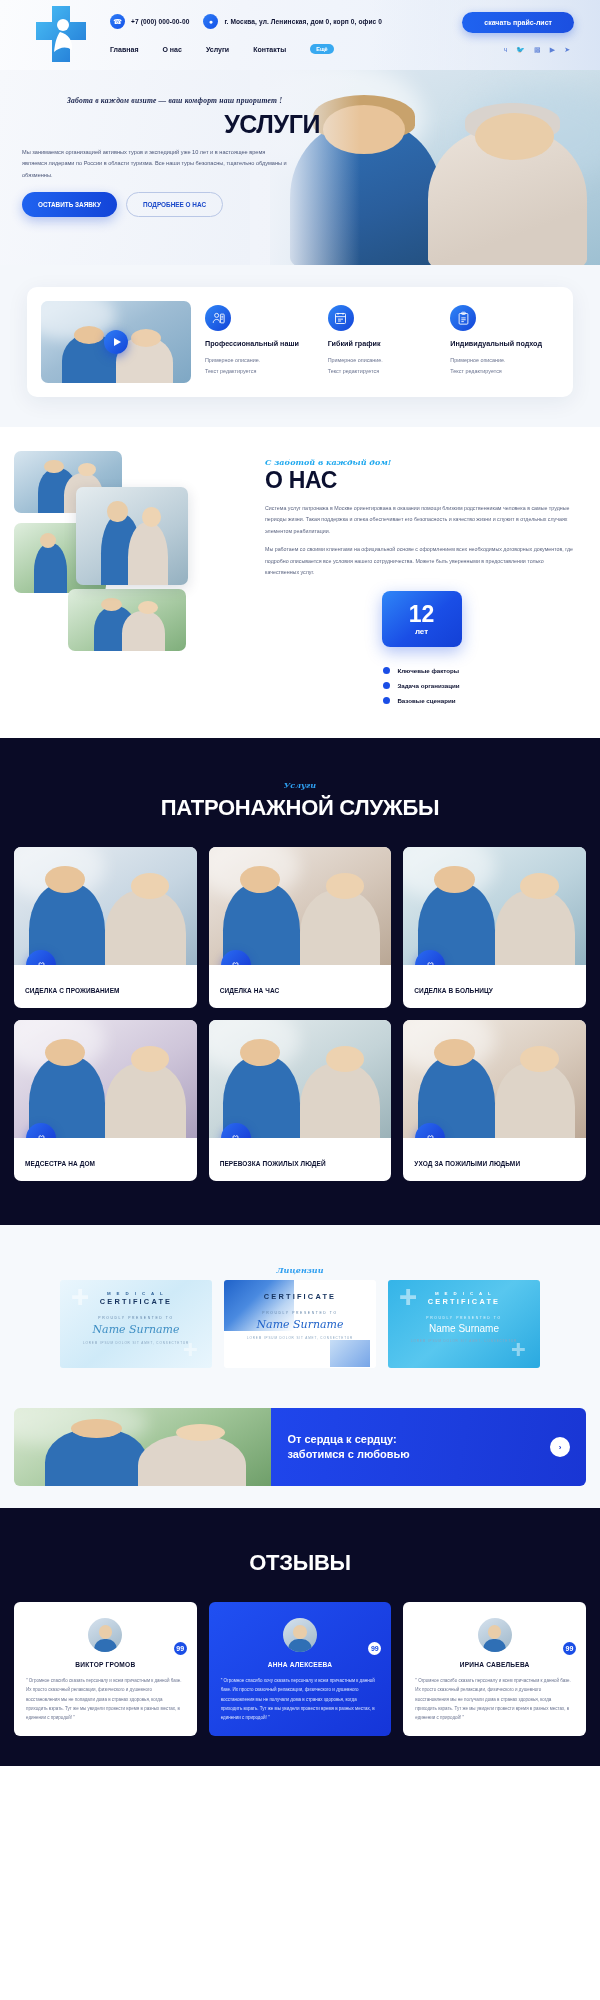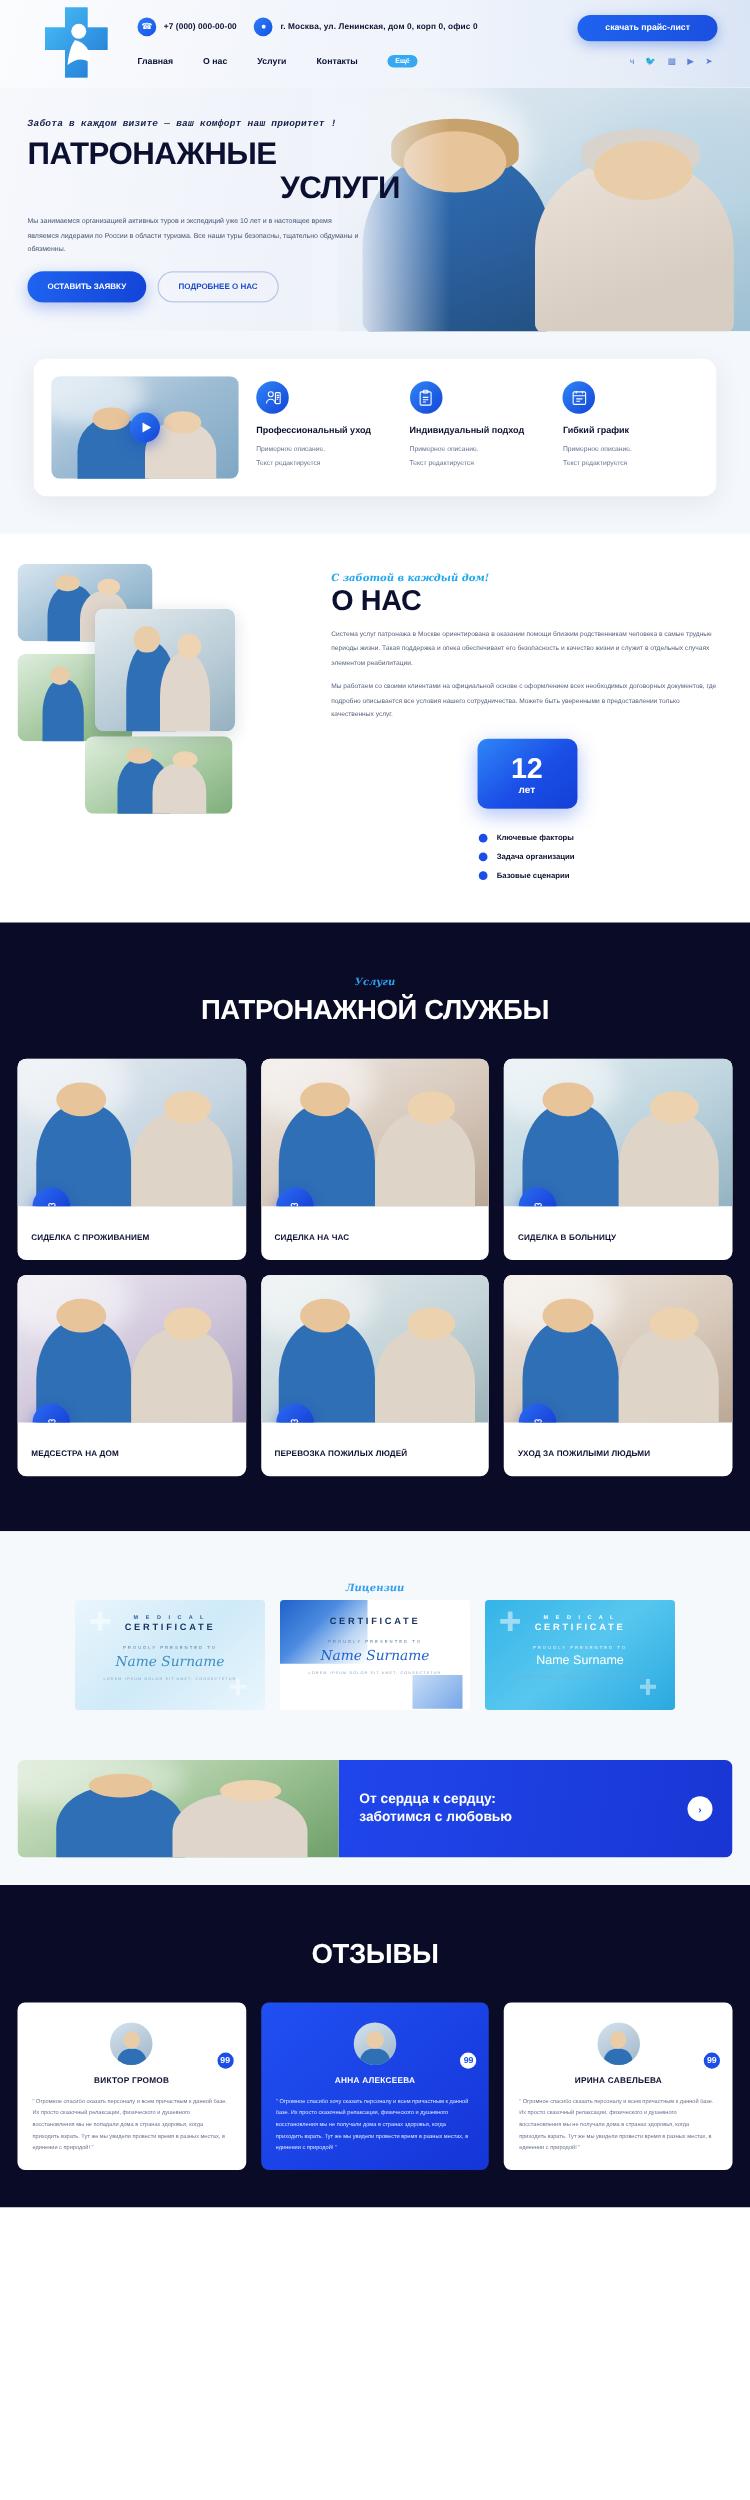--- a/index.html
+++ b/index.html
@@ -61,22 +61,22 @@
   .hero-img .p1h{position:absolute;left:16%;top:18%;width:25%;height:25%;border-radius:50%;background:#e8c49a;}
   .hero-img .p1hair{position:absolute;left:13%;top:13%;width:31%;height:22%;border-radius:50% 50% 30% 30%;background:#c8a26c;}
   .hero-img .p2{position:absolute;right:4%;top:30%;width:48%;height:72%;border-radius:44% 44% 10% 10%/50% 50% 7% 7%;
       background:linear-gradient(160deg,#e8dfd6 10%,#d8cdc2 70%);}
   .hero-img .p2h{position:absolute;right:14%;top:22%;width:24%;height:24%;border-radius:50%;background:#e9cda9;}
   .hero-img .p2hair{position:absolute;right:12%;top:17%;width:29%;height:19%;border-radius:50% 50% 35% 35%;background:#d9d3cd;}
   .hero-fade { position:absolute; left:250px; top:0; width:110px; height:195px;
       background:linear-gradient(90deg,#f1f4fa 0%,rgba(241,244,250,.85) 35%,rgba(241,244,250,0) 100%); z-index:2;}
   .hero-body { position:absolute; left:22px; top:26px; width:300px; z-index:3;}
   .hero-kicker {
-    font-family:Liberation Mono, monospace; font-style:italic; font-weight:bold;
-    font-size:7.6px; color:#16204a; margin-bottom:6px; letter-spacing:.2px;
+    font-family:Liberation Serif, serif; font-style:italic; font-weight:bold;
+    font-size:7.6px; color:#16204a; margin-bottom:6px; letter-spacing:.2px;margin-left:45px;
   }
   .hero-h1 { font-size:25px; font-weight:bold; letter-spacing:-.4px; color:#0b1030; line-height:1.06;}
   .hero-h1 .l2 { display:block; text-align:right; padding-right:2px; }
   .hero-p { margin-top:9px; font-size:5.6px; line-height:2.1; color:#4b5678; width:266px;}
   .hero-btns { margin-top:10px; display:flex; gap:9px;}
   .btn-primary {
     background:linear-gradient(95deg,#1f63f0,#1344d8); color:#fff; border:none;
     border-radius:13px; padding:8px 16px; font-size:6.4px; font-weight:bold;
     font-family:"Liberation Sans",sans-serif; cursor:pointer; white-space:nowrap;
     box-shadow:0 4px 12px rgba(19,68,216,.3);
@@ -299,21 +299,20 @@
         <div class="p1hair"></div>
         <div class="p1h"></div>
       <div class="p2"></div>
         <div class="p2hair"></div>
         <div class="p2h"></div>
     </div>
     <div class="hero-fade"></div>
     <div class="hero-body">
       <div class="hero-kicker">Забота в каждом визите — ваш комфорт наш приоритет !</div>
       <h1 class="hero-h1">
-        <span>ПАТРОНАЖНЫЕ</span>
         <span class="l2">УСЛУГИ</span>
       </h1>
       <p class="hero-p">Мы занимаемся организацией активных туров и экспедиций уже 10 лет и в настоящее время являемся лидерами по России в области туризма. Все наши туры безопасны, тщательно обдуманы и обязменны.</p>
       <div class="hero-btns">
         <button class="btn-primary">ОСТАВИТЬ ЗАЯВКУ</button>
         <button class="btn-ghost">ПОДРОБНЕЕ О НАС</button>
       </div>
     </div>
   </div>
 
@@ -331,46 +330,46 @@
 
       <div class="fcol">
         <div class="ficon">
           <svg width="15" height="15" viewBox="0 0 24 24" fill="none" stroke="#fff" stroke-width="1.4">
             <circle cx="9" cy="7" r="3.2"></circle>
               <path d="M3.5 19c0-3.3 2.5-5.5 5.5-5.5s5.5 2.2 5.5 5.5"></path>
             <rect x="15" y="5" width="6" height="14" rx="1"></rect>
               <path d="M16.5 8.5h3M16.5 11h3M16.5 13.5h2"></path>
           </svg>
         </div>
-        <div class="ftitle">Профессиональный уход</div>
+        <div class="ftitle">Профессиональный наши</div>
+        <div class="fdesc">Примерное описание.</div>
+        <div class="fdesc">Текст редактируется</div>
+      </div>
+
+      <div class="fcol">
+        <div class="ficon">
+          <svg width="15" height="15" viewBox="0 0 24 24" fill="none" stroke="#fff" stroke-width="1.4">
+            <rect x="4" y="4" width="16" height="16" rx="1.5"></rect>
+              <path d="M4 9h16M8 13h8M8 16h5M8 3v3M16 3v3"></path>
+          </svg>
+        </div>
+        <div class="ftitle">Гибкий график</div>
         <div class="fdesc">Примерное описание.</div>
         <div class="fdesc">Текст редактируется</div>
       </div>
 
       <div class="fcol">
         <div class="ficon">
           <svg width="15" height="15" viewBox="0 0 24 24" fill="none" stroke="#fff" stroke-width="1.4">
             <rect x="5" y="4" width="14" height="17" rx="1.5"></rect>
               <rect x="9" y="2" width="6" height="3.4" rx="1"></rect>
             <path d="M8.5 11h7M8.5 14h7M8.5 17h4"></path>
           </svg>
         </div>
         <div class="ftitle">Индивидуальный подход</div>
-        <div class="fdesc">Примерное описание.</div>
-        <div class="fdesc">Текст редактируется</div>
-      </div>
-
-      <div class="fcol">
-        <div class="ficon">
-          <svg width="15" height="15" viewBox="0 0 24 24" fill="none" stroke="#fff" stroke-width="1.4">
-            <rect x="4" y="4" width="16" height="16" rx="1.5"></rect>
-              <path d="M4 9h16M8 13h8M8 16h5M8 3v3M16 3v3"></path>
-          </svg>
-        </div>
-        <div class="ftitle">Гибкий график</div>
         <div class="fdesc">Примерное описание.</div>
         <div class="fdesc">Текст редактируется</div>
       </div>
     </div>
   </div>
 
   <div class="about">
     <div class="about-gallery" style="height:205px">
       <div class="ph g1">
           <div class="bgA"></div>

